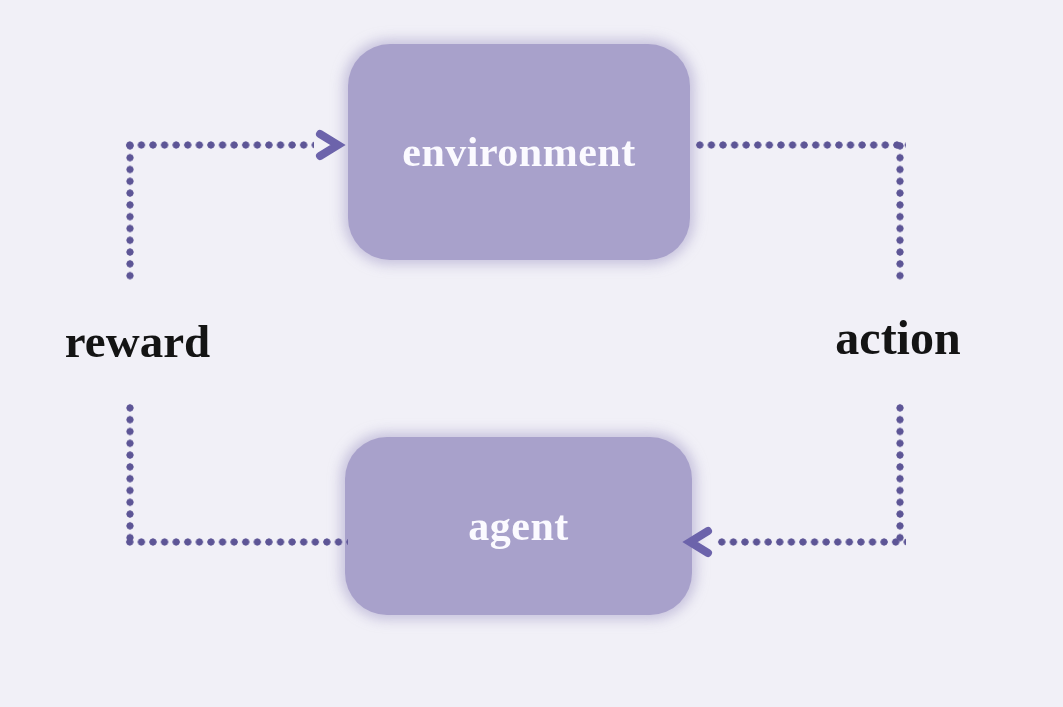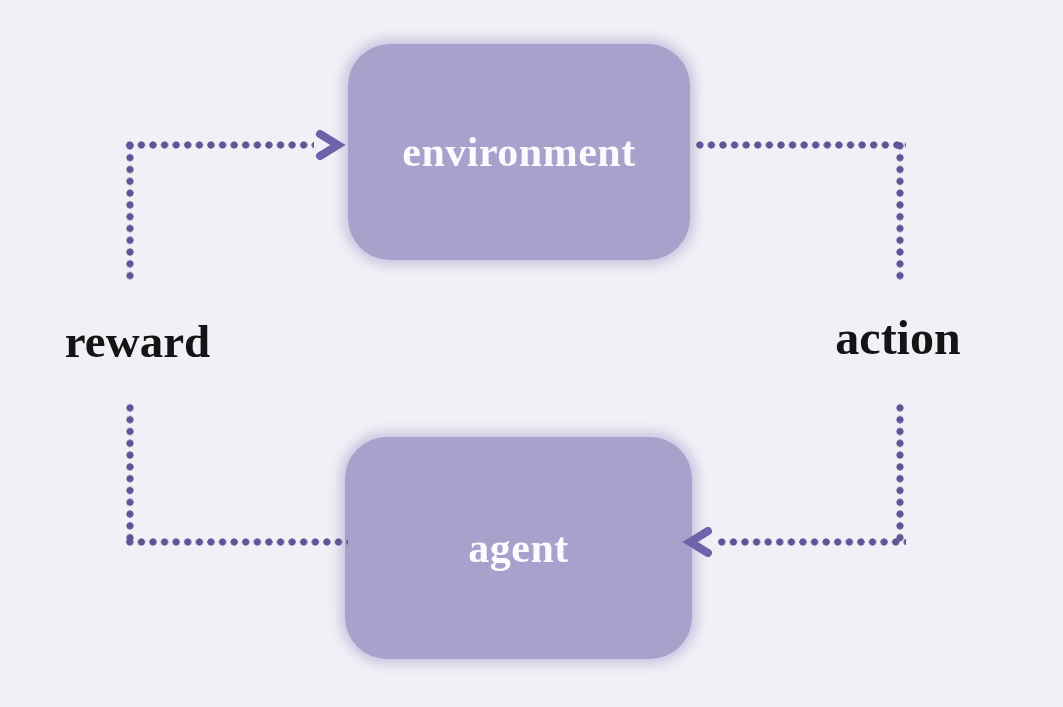--- a/index.html
+++ b/index.html
@@ -25,21 +25,21 @@
     align-items: center;
     justify-content: center;
   }
   .node .node-label {
     color: var(--node-text, #fbfaff);
     font-size: 42px;
     font-weight: bold;
     letter-spacing: 0.5px;
   }
   .node.env   { left: 348px; top:  44px; width: 342px; height: 216px; }
-  .node.agent { left: 345px; top: 437px; width: 347px; height: 222px; }
+  .node.agent { left: 345px; top: 437px; width: 347px; height: 178px; }
 
   
   .edge-label {
     position: absolute;
     color: var(--label-text, #141414);
     font-weight: bold;
     text-align: center;
     line-height: 1.0;
   }
   .edge-label.action { left:  55px; top: 318px; width: 165px; font-size: 47px; }

